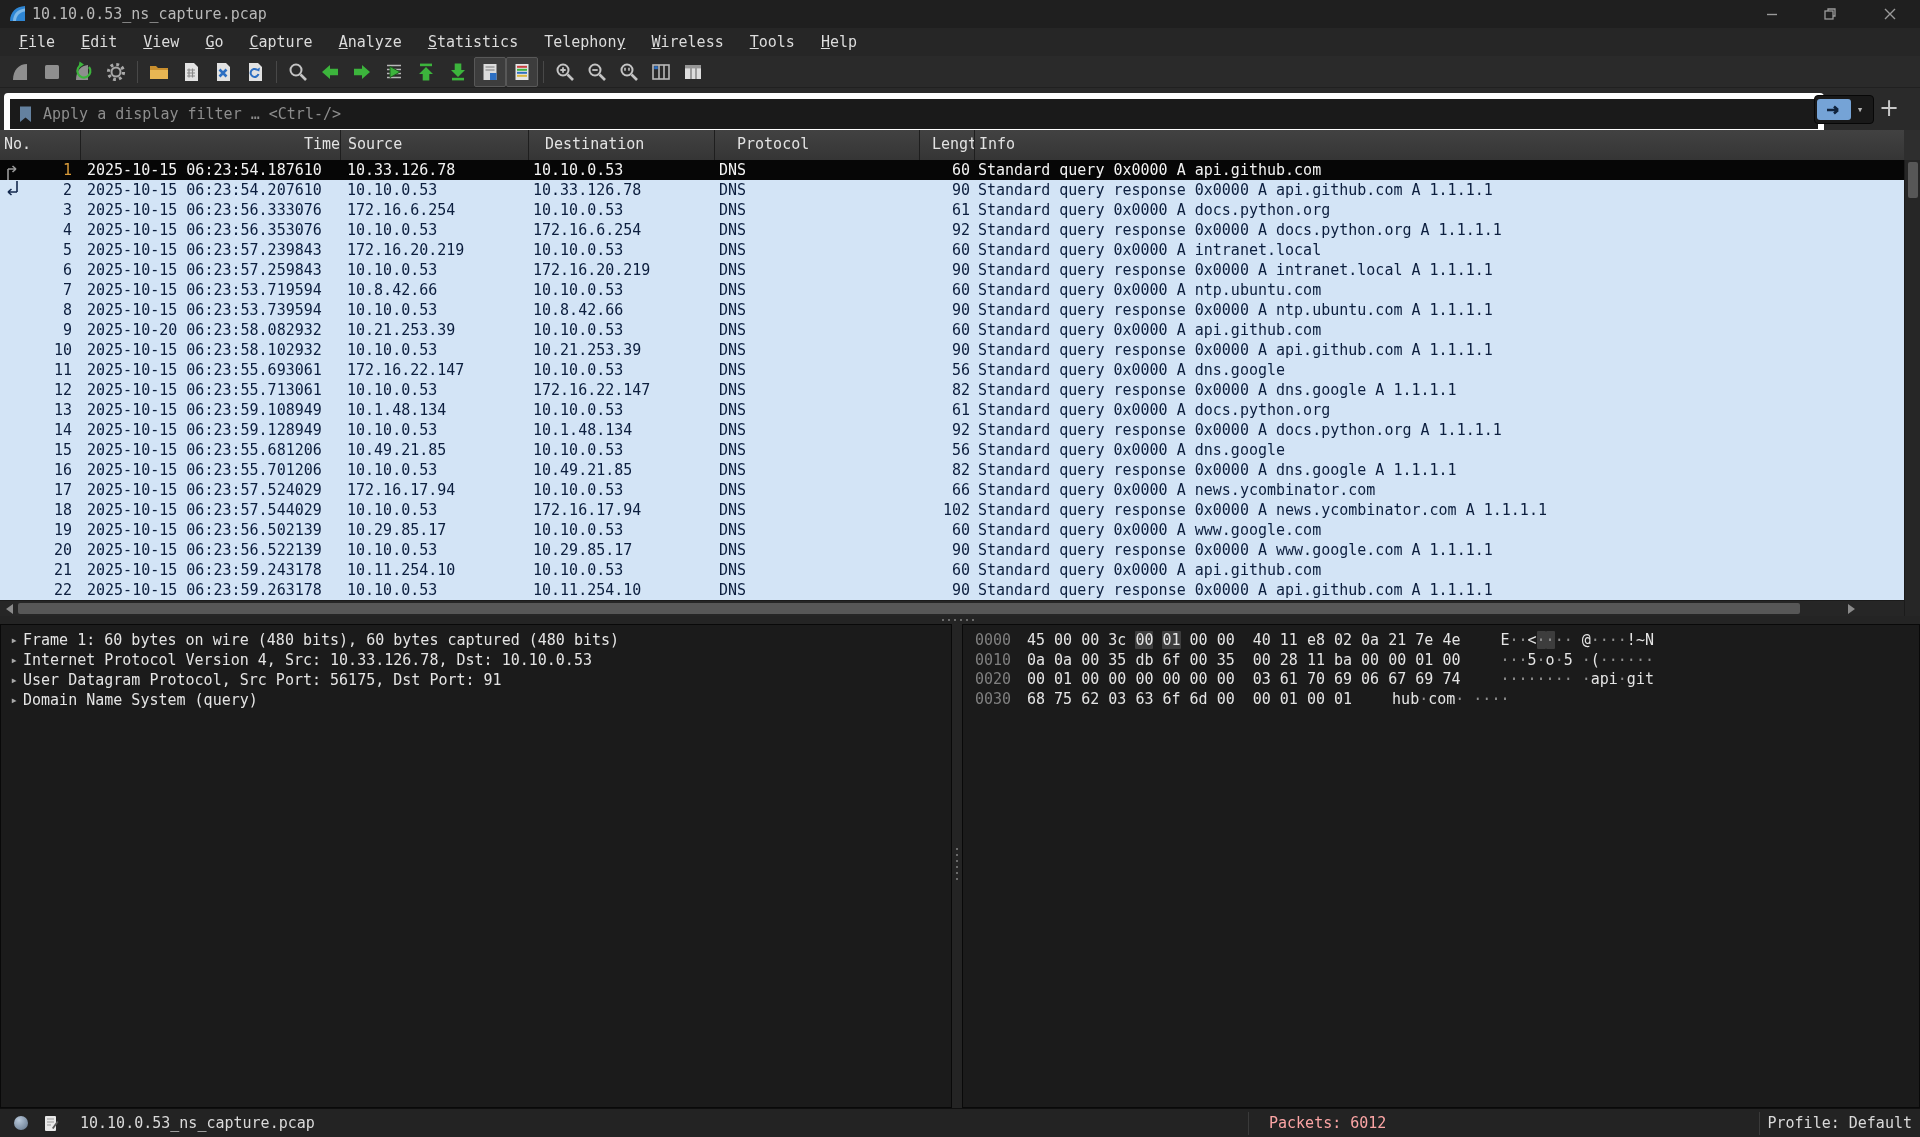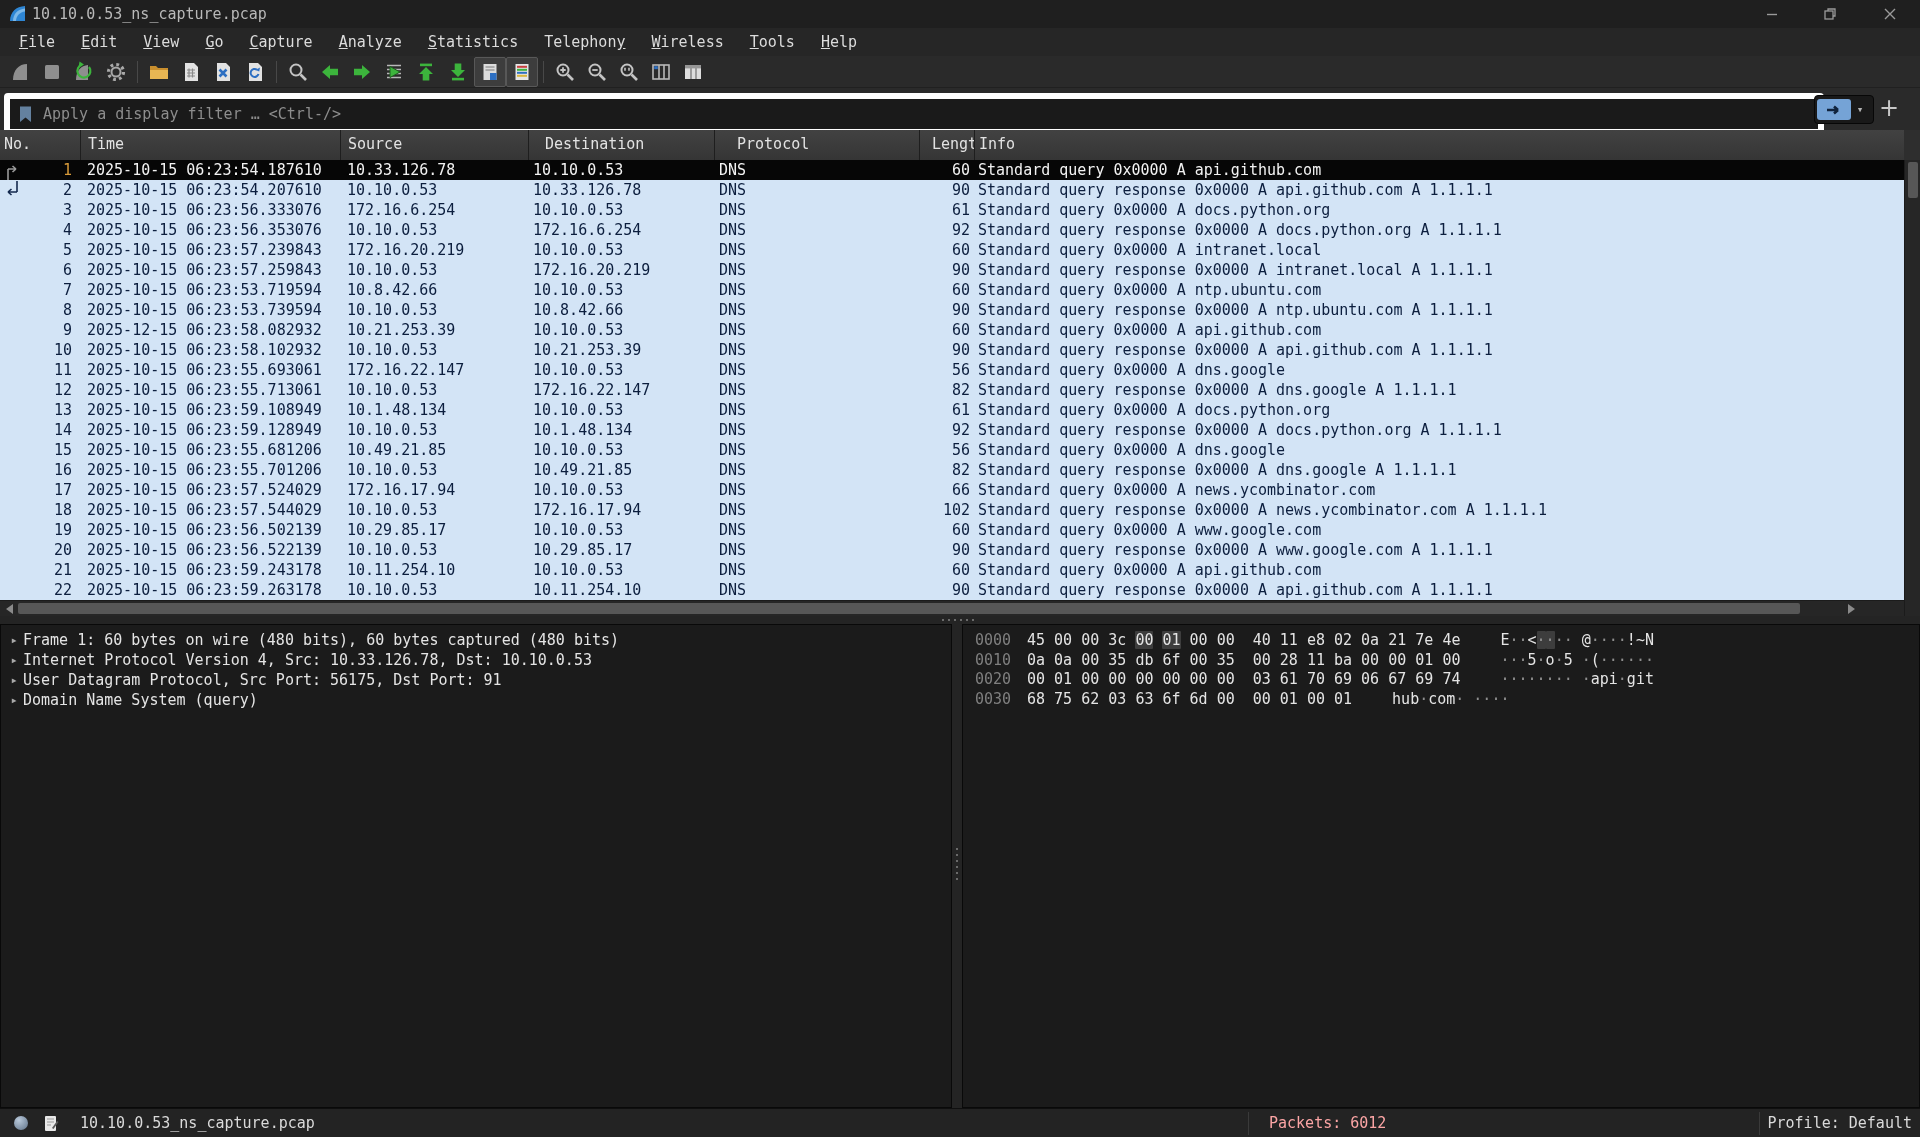--- a/index.html
+++ b/index.html
@@ -37,21 +37,21 @@
   .apply-chevron{width:18px;text-align:center;color:#b5b5b5;font-size:11px;}
   .plus-btn{position:absolute;left:1878px;top:5px;width:22px;height:30px;color:#c8c8c8;font-size:24px;
             display:flex;align-items:center;justify-content:center;font-family:"DejaVu Sans",sans-serif;}
   
   :root{--cols:80px 260px 188px 186px 205px 55px minmax(0,1fr);}
   .plist-header{position:absolute;left:0;top:130px;width:1904px;height:30px;
                 display:grid;grid-template-columns:var(--cols);
                 background:linear-gradient(#424242,#353535);border-bottom:1px solid #141414;}
   .hcell{font-size:15px;color:#e2e2e2;line-height:29px;white-space:pre;overflow:hidden;border-left:1px solid #1e1e1e;}
   .hcell:first-child{border-left:none;}
-  .hc-no{padding-left:4px;} .hc-time{padding-left:7px;} .hc-src{padding-left:7px;}
+  .hc-no{padding-left:4px;} .hc-time{padding-left:17px;text-align:right;} .hc-src{padding-left:7px;}
   .hc-dst{padding-left:16px;} .hc-proto{padding-left:22px;} .hc-len{padding-left:12px;} .hc-info{padding-left:4px;}
   .hdr-corner{position:absolute;left:1904px;top:130px;width:16px;height:30px;background:#2e2e2e;}
   .plist-rows{position:absolute;left:0;top:160px;width:1904px;height:440px;background:var(--c-dns_row_bg);}
   .prow{display:grid;grid-template-columns:var(--cols);height:20px;
         background:var(--c-dns_row_bg);color:var(--c-dns_row_fg);}
   .prow.sel{background:var(--c-selected_row_bg);color:var(--c-selected_row_fg);}
   .pcell{font-size:15px;line-height:20px;white-space:pre;overflow:hidden;}
   .c-no{text-align:right;padding-right:8px;position:relative;}
   .sel .c-no{color:var(--c-selected_no_fg);}
   .c-time{padding-left:7px;} .c-src{padding-left:7px;} .c-dst{padding-left:5px;} .c-proto{padding-left:5px;}
@@ -385,21 +385,21 @@
         <span class="pcell c-no">8</span>
         <span class="pcell c-time">2025-10-15 06:23:53.739594</span>
         <span class="pcell c-src">10.10.0.53</span>
         <span class="pcell c-dst">10.8.42.66</span>
         <span class="pcell c-proto">DNS</span>
         <span class="pcell c-len">90</span>
         <span class="pcell c-info">Standard query response 0x0000 A ntp.ubuntu.com A 1.1.1.1</span>
       </div>
       <div class="prow">
         <span class="pcell c-no">9</span>
-        <span class="pcell c-time">2025-12-15 06:23:58.082932</span>
+        <span class="pcell c-time">2025-10-20 06:23:58.082932</span>
         <span class="pcell c-src">10.21.253.39</span>
         <span class="pcell c-dst">10.10.0.53</span>
         <span class="pcell c-proto">DNS</span>
         <span class="pcell c-len">60</span>
         <span class="pcell c-info">Standard query 0x0000 A api.github.com</span>
       </div>
       <div class="prow">
         <span class="pcell c-no">10</span>
         <span class="pcell c-time">2025-10-15 06:23:58.102932</span>
         <span class="pcell c-src">10.10.0.53</span>

